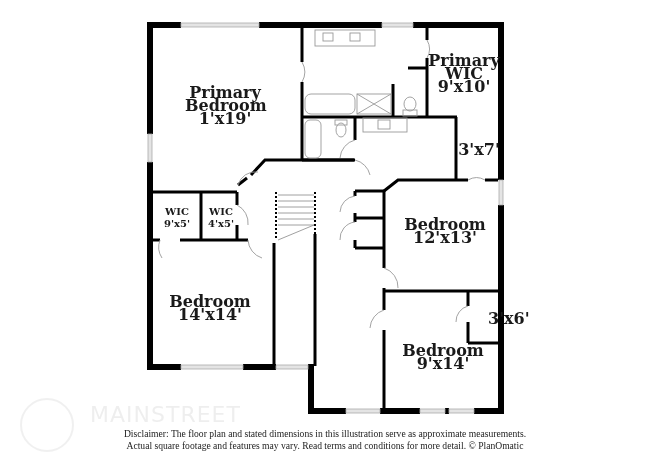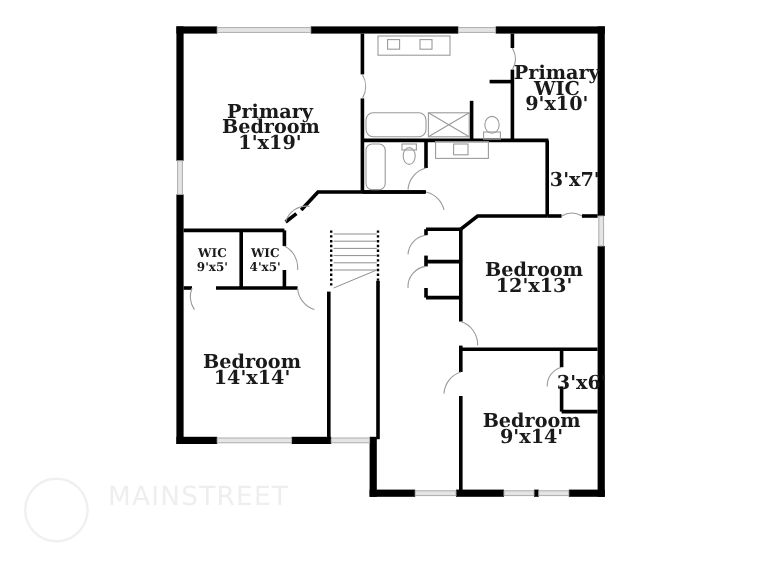--- a/index.html
+++ b/index.html
@@ -180,28 +180,30 @@
 <div class="room-label" style="left:400px; top:218px; width:90px;">
   <span class="dim">Bedroom</span>
   <span class="dim">12'x13'</span>
 </div>
 
 <div class="room-label" style="left:165px; top:295px; width:90px;">
   <span class="dim">Bedroom</span>
   <span class="dim">14'x14'</span>
 </div>
 
-<div class="room-label" style="left:464px; top:312px; width:34px;">
+<div class="room-label" style="left:488px; top:312px; width:34px;">
   <span class="dim">3'x6'</span>
 </div>
 
 <div class="room-label" style="left:398px; top:344px; width:90px;">
   <span class="dim">Bedroom</span>
   <span class="dim">9'x14'</span>
 </div>
 
 <div class="watermark">
   <div class="logo"></div>
   <div class="brand">MAINSTREET</div>
 </div>
 
 <div class="disclaimer">
+  <div>Disclaimer: The floor plan and stated dimensions in this illustration serve as approximate measurements.</div>
+  <div>Actual square footage and features may vary. Read terms and conditions for more detail. © PlanOmatic</div>
 </div>
 
 </body></html>

